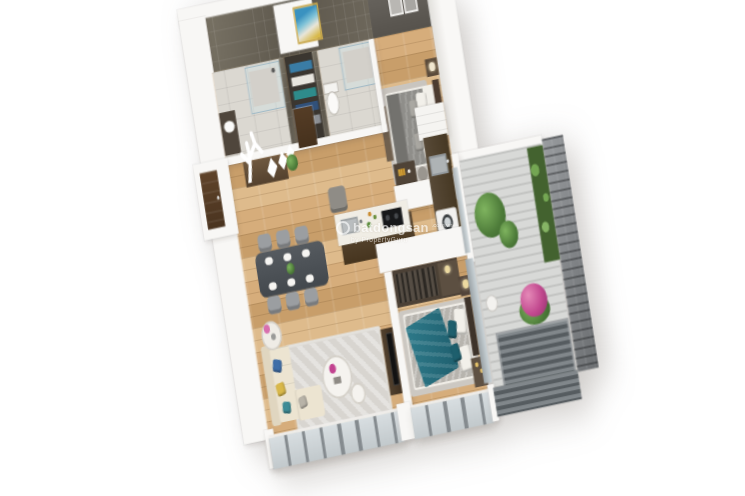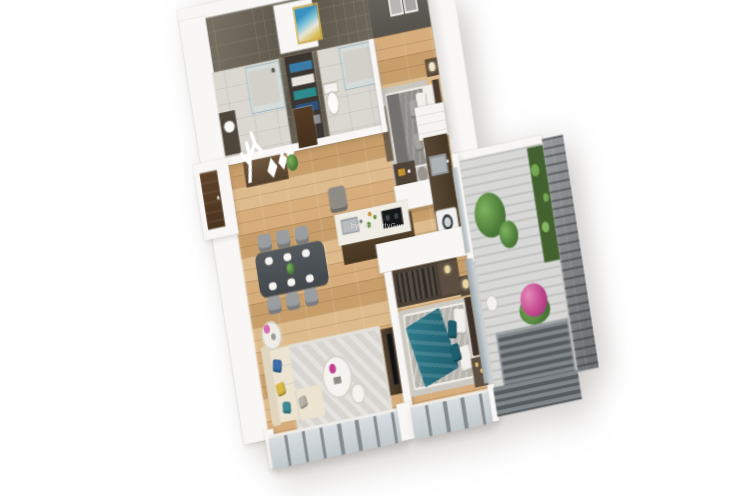--- a/index.html
+++ b/index.html
@@ -212,15 +212,20 @@
     <div class="p wwall" style="left:2px;top:376px;width:14px;height:40px;"></div>
     <div class="p winband" style="left:8px;top:382px;width:198px;height:32px;"></div>
     <div class="p wwall" style="left:202px;top:378px;width:20px;height:38px;"></div>
     <div class="p winband" style="left:222px;top:382px;width:120px;height:32px;"></div>
     <div class="p wwall" style="left:340px;top:378px;width:10px;height:38px;"></div>
     <div class="p louver" style="left:348px;top:382px;width:128px;height:30px;border:none;"></div>
 
   </div>
 
   <div class="wm">
+    <div class="row1">
+      <span class="logo"></span>
+      <span class="brand">batdongsan</span>
+      <span class="dom">.com.vn</span>
+    </div>
     <div class="by">by PropertyGuru</div>
   </div>
 </div>
 
 </body></html>

